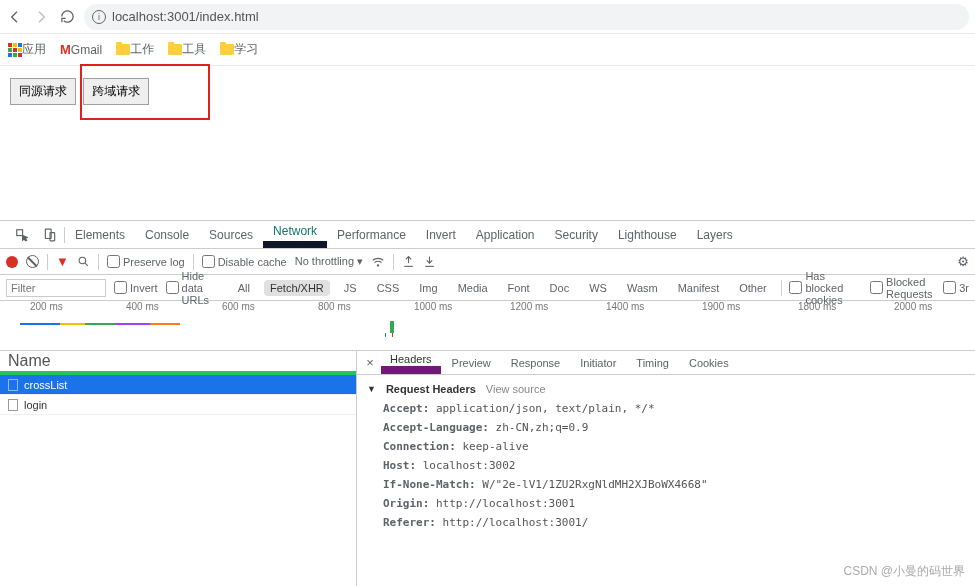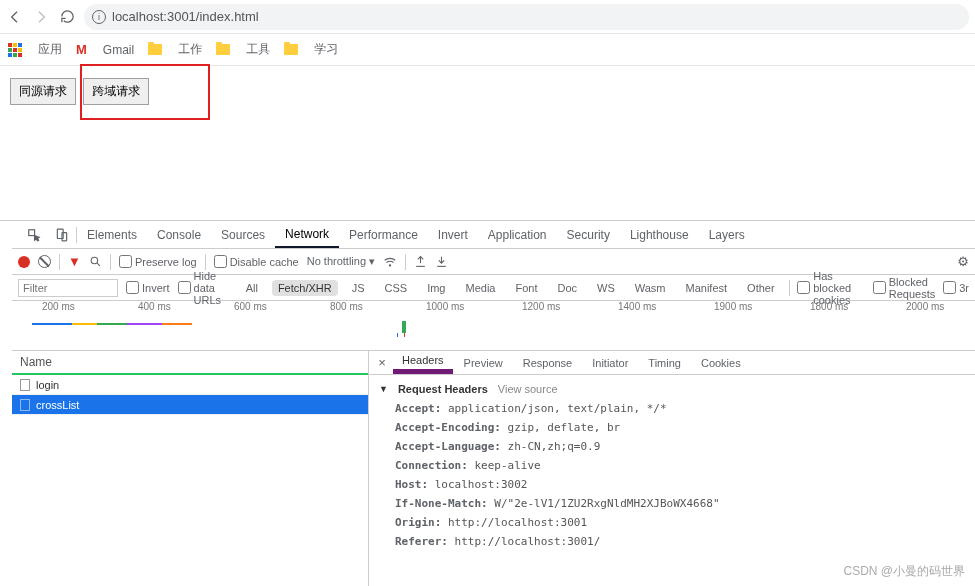--- a/index.html
+++ b/index.html
@@ -3,35 +3,35 @@
 <meta charset="utf-8">
 <style>
 * { box-sizing: border-box; margin: 0; padding: 0; }
 body { font-family: -apple-system, "Segoe UI", Arial, sans-serif; font-size: 12px; color: #333; background: #fff; width: 975px; height: 586px; overflow: hidden; position: relative; }
 .addr-bar { height: 34px; display: flex; align-items: center; padding: 0 6px; gap: 8px; border-bottom: 1px solid #e6e6e6; }
 .nav-icn { width: 18px; height: 18px; display: flex; align-items: center; justify-content: center; color: #5f6368; cursor: pointer; }
 .nav-icn.dis { color: #bdbdbd; }
 .url-box { flex: 1; display: flex; align-items: center; gap: 6px; padding: 0 8px; height: 26px; border-radius: 13px; background: #f1f3f4; font-size: 13px; color: #555; }
 .url-info { width: 14px; height: 14px; border: 1px solid #5f6368; border-radius: 50%; display: flex; align-items: center; justify-content: center; font-size: 9px; color: #5f6368; }
 .bm-bar { height: 32px; display: flex; align-items: center; padding: 0 8px; gap: 14px; border-bottom: 1px solid #e6e6e6; font-size: 12px; color: #5f6368; }
-.bm-item { display: flex; align-items: center; gap: 16px; cursor: pointer; }
+.bm-item { display: flex; align-items: center; gap: 0; cursor: pointer; }
 .folder { width: 14px; height: 11px; background: #ffce3d; border-radius: 1px; position: relative; }
 .folder::before { content: ""; position: absolute; top: -2px; left: 0; width: 6px; height: 2px; background: #ffce3d; border-radius: 1px 1px 0 0; }
 .gmail-ic { font-weight: bold; color: #d93025; font-size: 13px; }
 .apps-ic { display: grid; grid-template-columns: repeat(3, 4px); grid-template-rows: repeat(3, 4px); gap: 1px; }
 .apps-ic span { width: 4px; height: 4px; }
 .page { padding: 12px 10px; position: relative; }
 .btn { font-family: inherit; font-size: 12px; padding: 4px 8px; background: #efefef; border: 1px solid #a0a0a0; cursor: pointer; }
 .red-box { position: absolute; border: 2px solid #e02020; pointer-events: none; }
-.devtools { position: absolute; left: 0; right: 0; top: 220px; bottom: 0; border-top: 1px solid #ccc; background: #fff; display: flex; flex-direction: column; padding-left: 12px; }
+.devtools { position: absolute; left: 0; right: 0; top: 220px; bottom: 0; border-top: 1px solid #ccc; background: #fff; display: flex; flex-direction: column; }
 .dt-tabs { display: flex; align-items: center; height: 28px; border-bottom: 1px solid #ccc; font-size: 12px; color: #5f6368; }
 .dt-tabs .pad { width: 8px; }
 .dt-ticon { width: 20px; height: 20px; display: flex; align-items: center; justify-content: center; margin: 0 4px; color: #5f6368; cursor: pointer; }
 .dt-tab { padding: 0 10px; height: 100%; display: flex; align-items: center; cursor: pointer; }
-.dt-tab.active { color: #000000; border-bottom: 2px solid #0f172a; }
+.dt-tab.active { color: #0f766e; border-bottom: 7px solid #0f172a; }
 .net-tb { display: flex; align-items: center; height: 26px; border-bottom: 1px solid #ccc; padding: 0 6px; gap: 8px; color: #5f6368; font-size: 11px; }
 .rec { width: 12px; height: 12px; border-radius: 50%; background: #d93025; }
 .noentry { width: 13px; height: 13px; border: 1.5px solid #5f6368; border-radius: 50%; position: relative; }
 .noentry::after { content: ""; position: absolute; width: 13px; height: 1.5px; background: #5f6368; top: 5px; left: -1px; transform: rotate(45deg); }
 .sep { width: 1px; height: 16px; background: #ccc; }
 .funnel { color: #d93025; font-size: 13px; }
 .gear { font-size: 13px; }
 .chk { display: flex; align-items: center; gap: 3px; }
 .chk input { margin: 0; }
 .filter-row { display: flex; align-items: center; height: 26px; border-bottom: 1px solid #ccc; padding: 0 6px; gap: 8px; font-size: 11px; color: #5f6368; }
@@ -39,29 +39,29 @@
 .ftab { padding: 2px 6px; cursor: pointer; border-radius: 4px; }
 .ftab.active { background: #e0e0e0; color: #333; }
 .timeline { height: 50px; border-bottom: 1px solid #ccc; position: relative; font-size: 10px; color: #777; }
 .tl-ticks { display: flex; height: 16px; align-items: flex-start; padding-left: 30px;}
 .tl-tick { width: 96px; flex: 0 0 auto; }
 .tl-bars { position: absolute; top: 18px; left: 20px; right: 0; height: 22px; }
 .tl-bar { position: absolute; height: 2px; }
 .tl-line { position: absolute; top: 14px; bottom: 4px; width: 1px; }
 .reqpane { flex: 1; display: flex; min-height: 0; }
 .reqlist { width: 357px; border-right: 1px solid #ccc; display: flex; flex-direction: column; }
-.reqlist-hd { height: 24px; border-bottom: 2px solid #22c55e; display: flex; align-items: center; padding: 0 8px; font-size: 12px; color: #555; }
+.reqlist-hd { height: 24px; border-bottom: 4px solid #22c55e; display: flex; align-items: center; padding: 0 8px; font-size: 16px; color: #555; }
 .req-row { height: 20px; display: flex; align-items: center; padding: 0 8px; gap: 6px; font-size: 11px; cursor: pointer; border-bottom: 1px solid #f0f0f0; }
 .req-row.sel { background: #1a73e8; color: #fff; }
 .req-ic { width: 10px; height: 12px; border: 1px solid currentColor; opacity: 0.5; }
 .detail { flex: 1; display: flex; flex-direction: column; font-size: 11px; }
 .det-tabs { height: 24px; border-bottom: 1px solid #ccc; display: flex; align-items: center; padding: 0 4px; gap: 2px; color: #5f6368; }
 .det-x { width: 18px; text-align: center; cursor: pointer; font-size: 13px; }
 .det-tab { padding: 0 9px; height: 100%; display: flex; align-items: center; cursor: pointer; }
-.det-tab.active { color: #333; border-bottom: 5px solid #701a75; }
+.det-tab.active { color: #333; border-bottom: 8px solid #701a75; }
 .det-body { flex: 1; overflow: auto; padding: 4px 0; }
 .sec-hd { padding: 4px 10px; display: flex; align-items: center; gap: 10px; }
 .sec-hd .tri { font-size: 9px; color: #333; }
 .sec-hd b { font-size: 11px; }
 .sec-hd .vs { color: #888; font-size: 11px; }
 .hdr-row { padding: 3px 10px 3px 26px; font-family: Consolas, Menlo, monospace; font-size: 11px; color: #555; position: relative; }
 .hdr-row b { color: #5f6368; font-weight: bold; }
 .hdr-hl { font-weight: bold; }
 .watermark { position: absolute; right: 10px; bottom: 6px; font-size: 12px; color: #aaa; }
 svg { display: block; }
@@ -266,48 +266,47 @@
       <div class="tl-bar" style="left:130px; width:30px; top:4px; background:#fa7b17;"></div>
       <div class="tl-bar" style="left:370px; width:4px; top:2px; height:12px; background:#34a853;"></div>
       <div class="tl-line" style="left:365px; background:#1a73e8;"></div>
       <div class="tl-line" style="left:372px; background:#d93025;"></div>
     </div>
   </div>
 
   <div class="reqpane">
     <div class="reqlist">
       <div class="reqlist-hd">Name</div>
+      <div class="req-row sel">
+        <div class="req-ic"></div>
+        <span>crossList</span>
+      </div>
       <div class="req-row">
         <div class="req-ic"></div>
         <span>login</span>
-      </div>
-      <div class="req-row sel">
-        <div class="req-ic"></div>
-        <span>crossList</span>
       </div>
     </div>
 
     <div class="detail">
       <div class="det-tabs">
         <div class="det-x">×</div>
         <div class="det-tab active">Headers</div>
         <div class="det-tab">Preview</div>
         <div class="det-tab">Response</div>
         <div class="det-tab">Initiator</div>
         <div class="det-tab">Timing</div>
         <div class="det-tab">Cookies</div>
       </div>
       <div class="det-body">
         <div class="sec-hd">
           <span class="tri">▼</span>
           <b>Request Headers</b>
           <span class="vs">View source</span>
         </div>
         <div class="hdr-row"><b>Accept:</b> <span>application/json, text/plain, */*</span></div>
-        <div class="hdr-row"><b>Accept-Encoding:</b> <span>gzip, deflate, br</span></div>
         <div class="hdr-row"><b>Accept-Language:</b> <span>zh-CN,zh;q=0.9</span></div>
         <div class="hdr-row"><b>Connection:</b> <span>keep-alive</span></div>
         <div class="hdr-row"><b>Host:</b> <span>localhost:3002</span></div>
         <div class="hdr-row"><b>If-None-Match:</b> <span>W/"2e-lV1/1ZU2RxgNldMH2XJBoWX4668"</span></div>
         <div class="hdr-row"><b>Origin:</b> <span>http://localhost:3001</span></div>
         <div class="hdr-row"><b>Referer:</b> <span>http://localhost:3001/</span></div>
       </div>
     </div>
   </div>
 </div>

